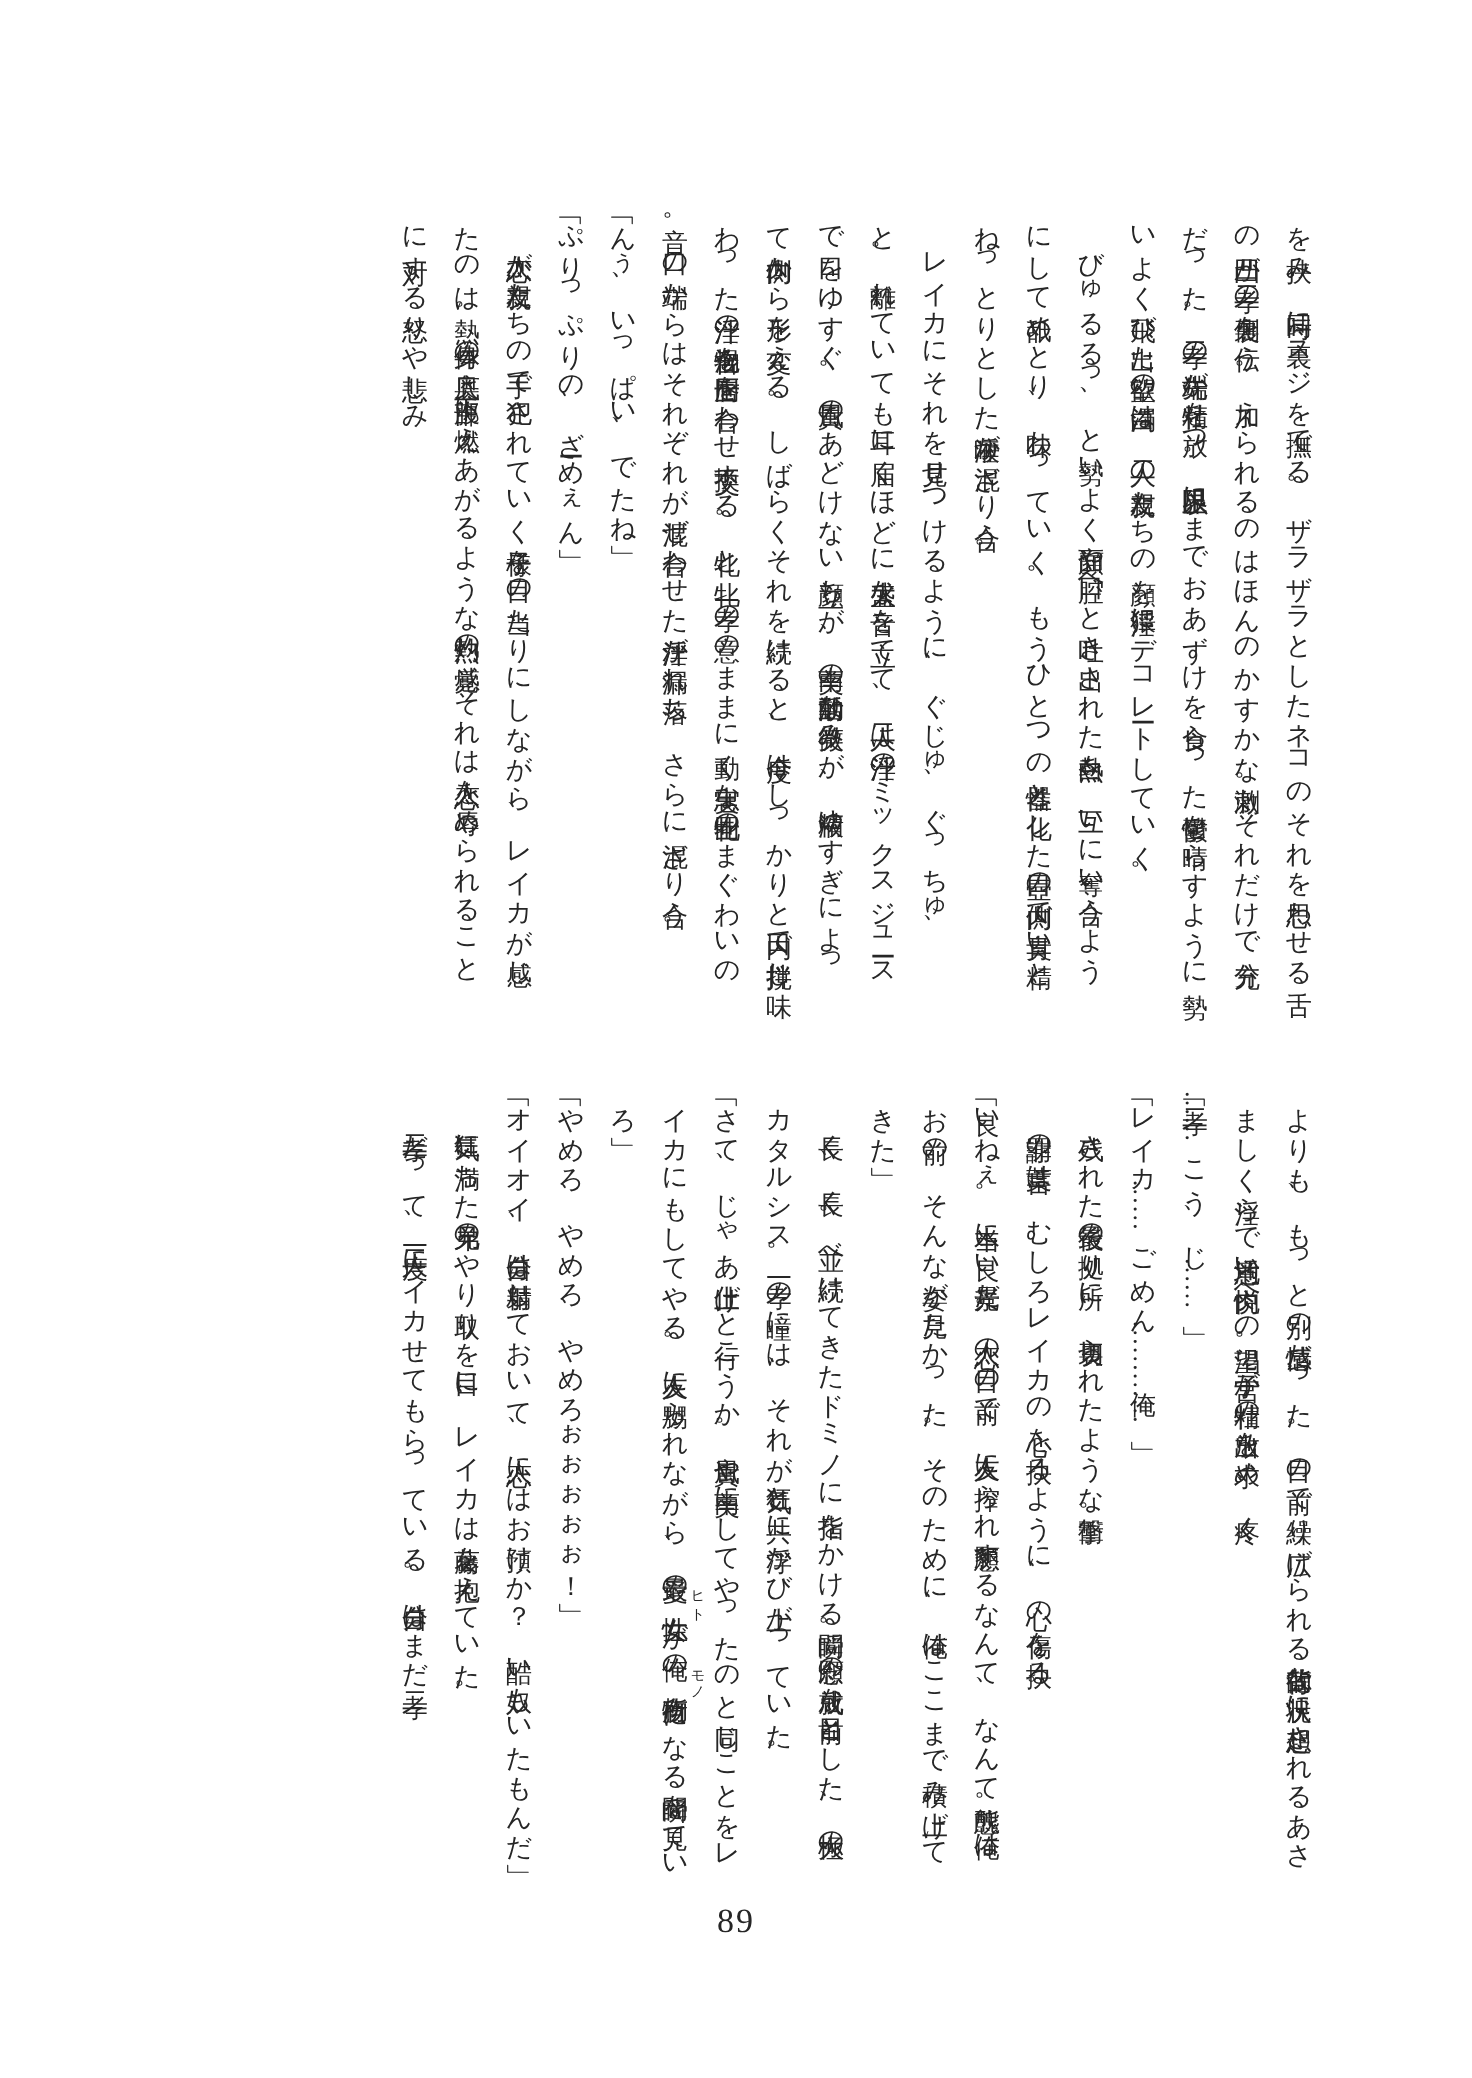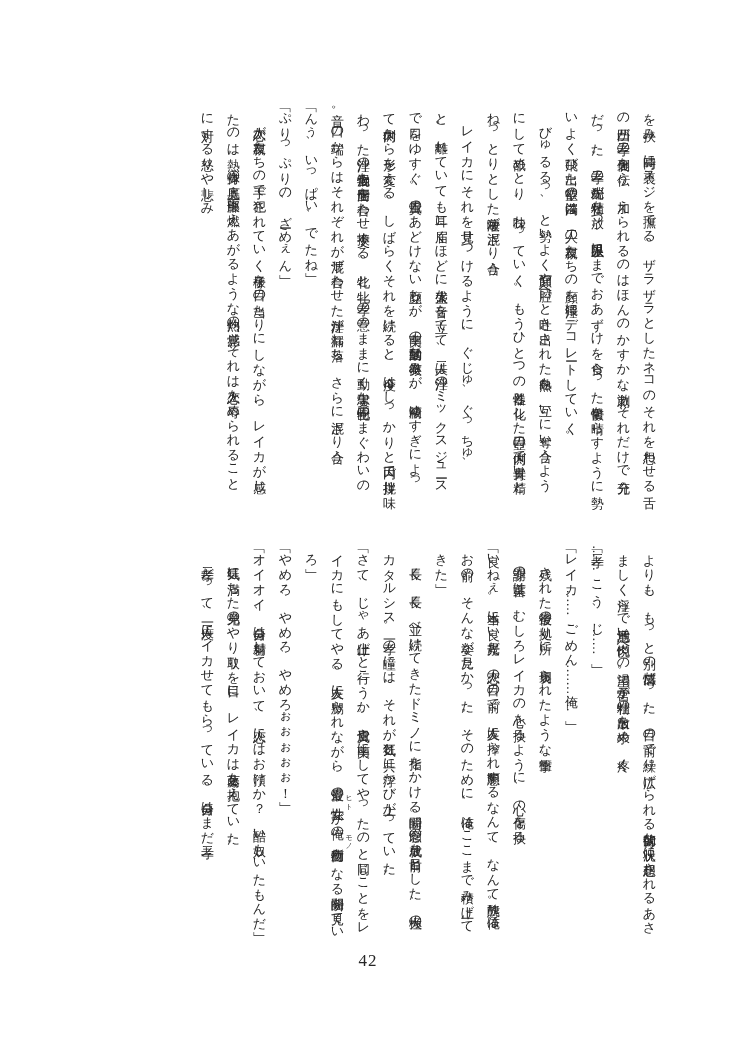--- a/index.html
+++ b/index.html
@@ -74,14 +74,14 @@
       <p class="indent">残された最後の拠り所に、裏切られたような衝撃。</p>
       <p class="indent">謝罪の言葉は、むしろレイカの心を抉るように、心の傷を抉る。</p>
       <p>「良いねぇ。本当に良い光景だ。恋人の目の前で、友人に搾られ懇願するなんて、なんて醜態。俺はお前の、そんな姿が見たかった。そのために、俺はここまで積み上げてきた」</p>
       <p class="indent">長く、長く。並べ続けてきたドミノに指をかける瞬間。念願の成就を目前とした、極大のカタルシス。一孝の瞳には、それが狂気と共に浮かび上がっていた。</p>
       <p>「さて、じゃあ仕上げと行こうか。風貴や美南にしてやったのと同じことをレイカにもしてやる。友人に嬲られながら、最愛の<ruby>女性<rt>ヒト</rt></ruby>が俺の<ruby>所有物<rt>モノ</rt></ruby>になる瞬間を見ていろ」</p>
       <p>「やめろ、やめろ、やめろぉぉぉぉぉ！」</p>
       <p>「オイオイ、自分は射精しておいて、恋人にはお預けか？　酷い奴もいたもんだ」</p>
       <p class="indent">狂気に満ちた兄弟のやり取りを目に、レイカは葛藤を抱えていた。</p>
       <p class="indent">孝二だって、一度二人にイカせてもらっている。自分はまだ孝二</p>
     </div>
-  <div class="page-number">42</div>
+  <div class="page-number">89</div>
 </div>
 
 </body></html>

